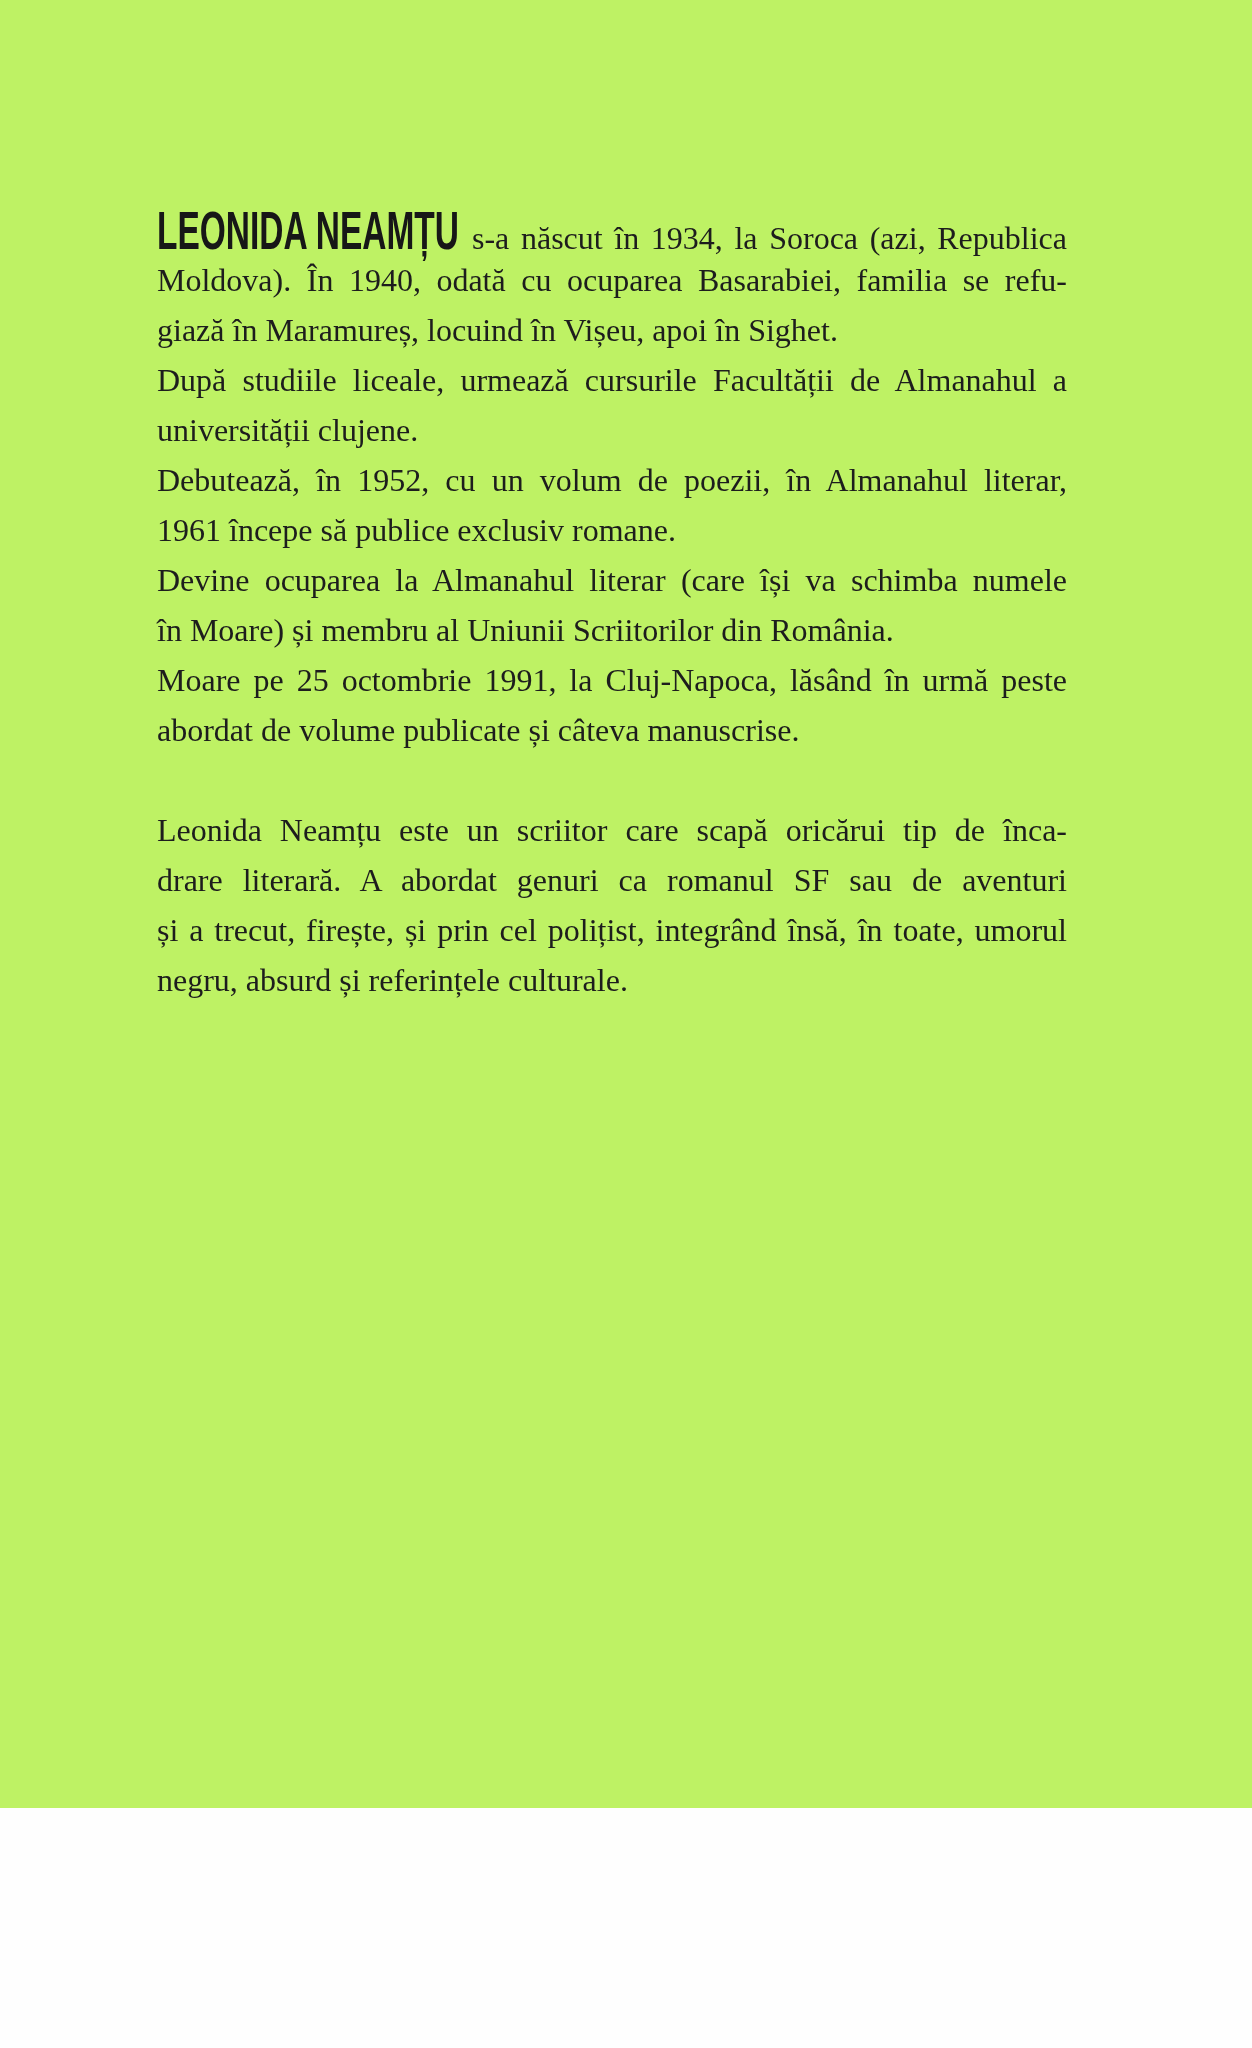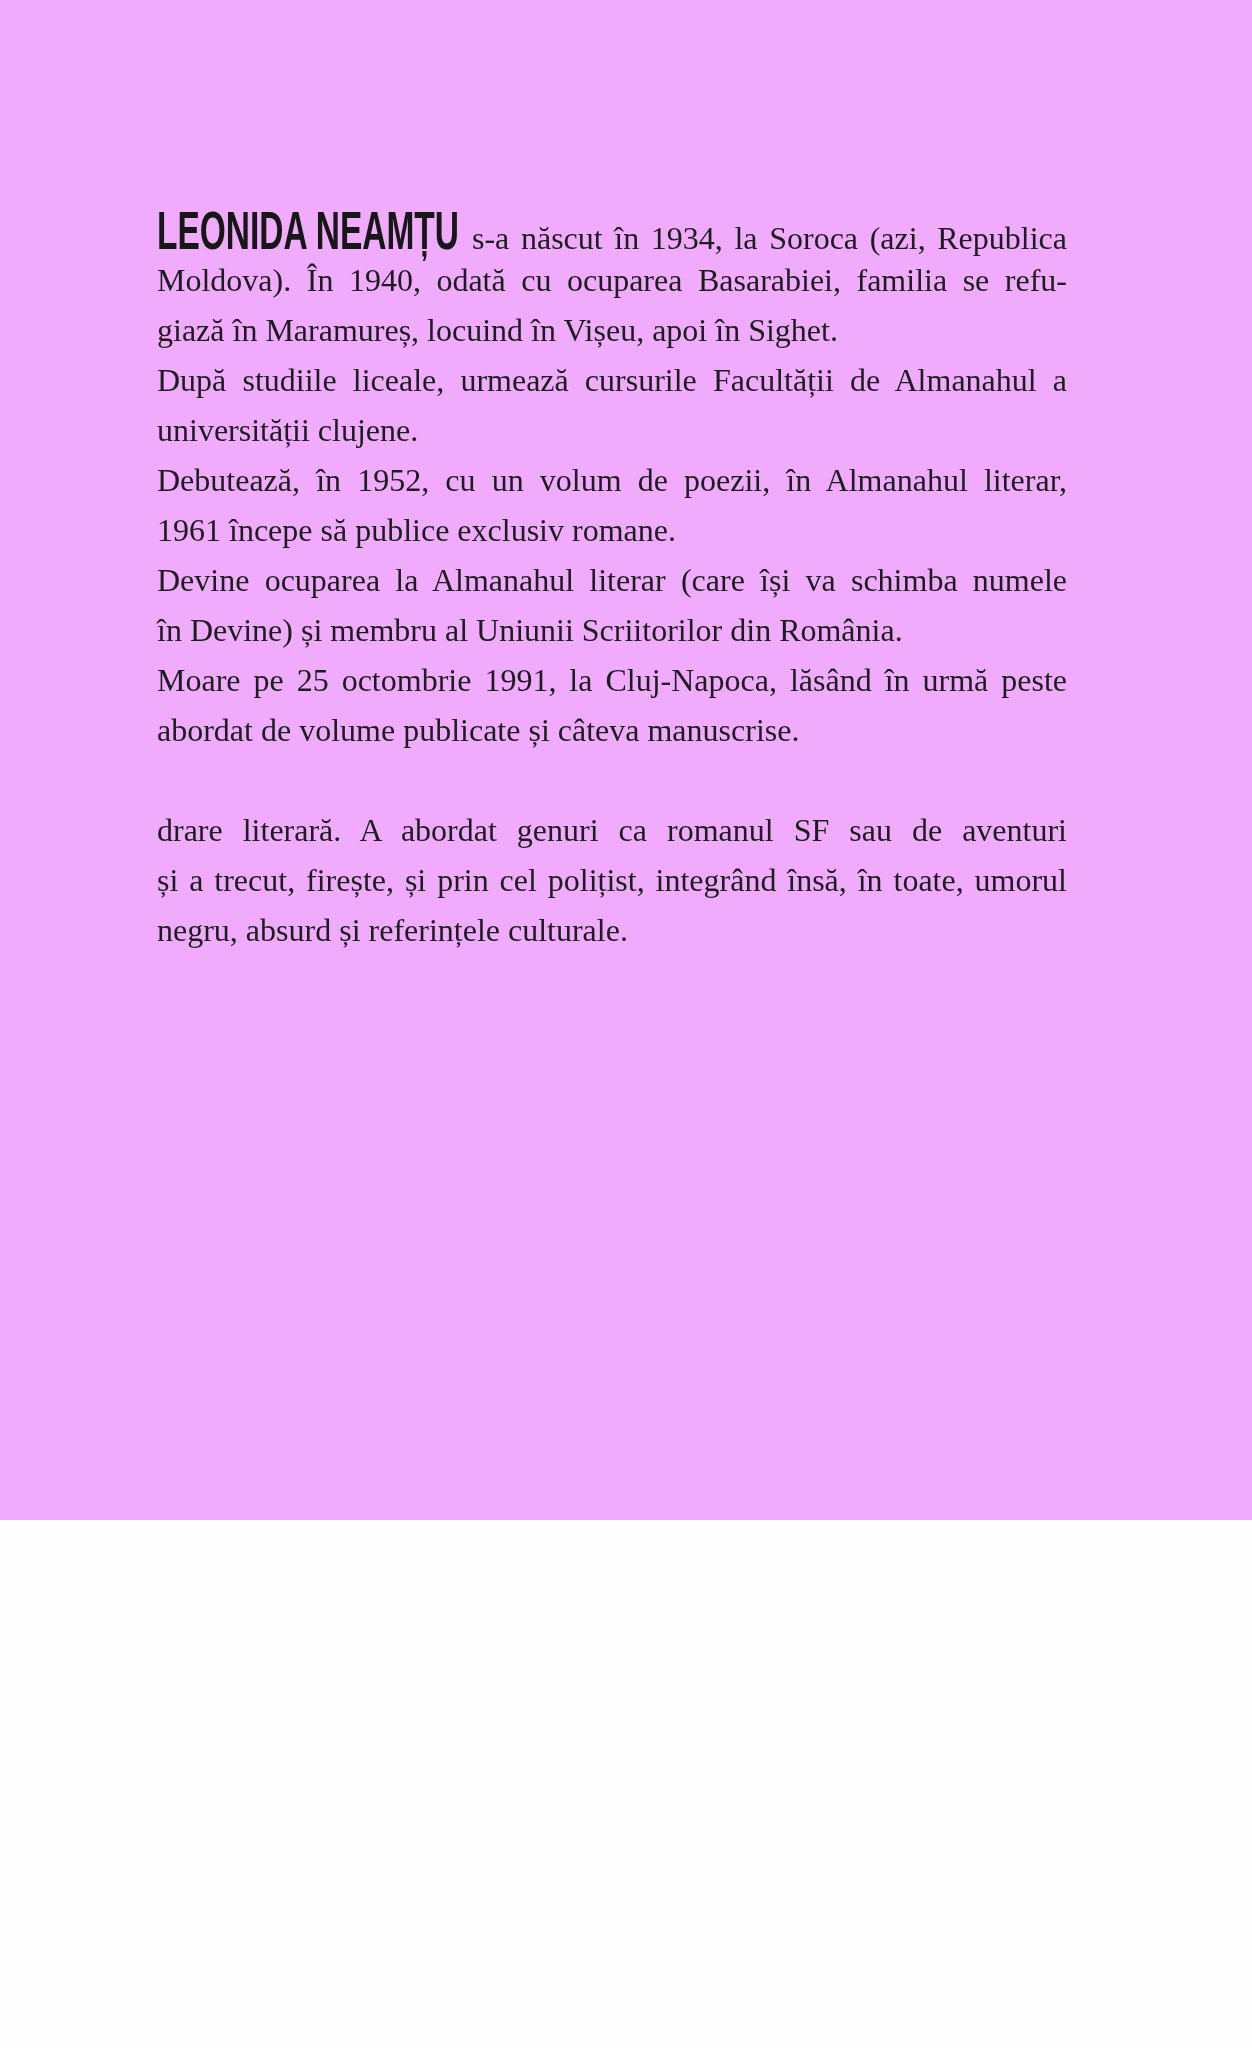--- a/index.html
+++ b/index.html
@@ -9,22 +9,22 @@
   body {
     width: 1252px;
     height: 2048px;
     background: #fefefe;
     overflow: hidden;
     font-family: "Liberation Serif", serif;
   }
   .page {
     position: relative;
     width: 1252px;
-    height: 1520px;
-    background: #f0abfc;
+    height: 1808px;
+    background: #bef264;
     color: #1d1d1d;
   }
   .bio-text {
     position: absolute;
     left: 157px;
     top: 205px;
     width: 910px;
     font-size: 32px;
     line-height: 50px;
   }
@@ -85,25 +85,26 @@
       <div class="para">
         <div class="line"><span class="rm">După studiile liceale, urmează cursurile Facultății de Almanahul a</span></div>
         <div class="line last"><span class="rm">universității clujene.</span></div>
       </div>
       <div class="para">
         <div class="line"><span class="rm">Debutează, în 1952, cu un volum de poezii, în </span><span class="it">Almanahul literar</span><span class="rm">,</span></div>
         <div class="line last"><span class="rm">1961 începe să publice exclusiv romane.</span></div>
       </div>
       <div class="para">
         <div class="line"><span class="rm">Devine ocuparea la </span><span class="it">Almanahul literar</span><span class="rm"> (care își va schimba numele</span></div>
-        <div class="line last"><span class="rm">în </span><span class="it">Devine</span><span class="rm">) și membru al Uniunii Scriitorilor din România.</span></div>
+        <div class="line last"><span class="rm">în </span><span class="it">Moare</span><span class="rm">) și membru al Uniunii Scriitorilor din România.</span></div>
       </div>
       <div class="para">
         <div class="line"><span class="rm">Moare pe 25 octombrie 1991, la Cluj-Napoca, lăsând în urmă peste</span></div>
         <div class="line last"><span class="rm">abordat de volume publicate și câteva manuscrise.</span></div>
       </div>
       <div class="para gap">
+        <div class="line"><span class="rm">Leonida Neamțu este un scriitor care scapă oricărui tip de înca-</span></div>
         <div class="line"><span class="rm">drare literară. A abordat genuri ca romanul SF sau de aventuri</span></div>
         <div class="line"><span class="rm">și a trecut, firește, și prin cel polițist, integrând însă, în toate, umorul</span></div>
         <div class="line last"><span class="rm">negru, absurd și referințele culturale.</span></div>
       </div>
     </div>
 </div>
 
 </body></html>

